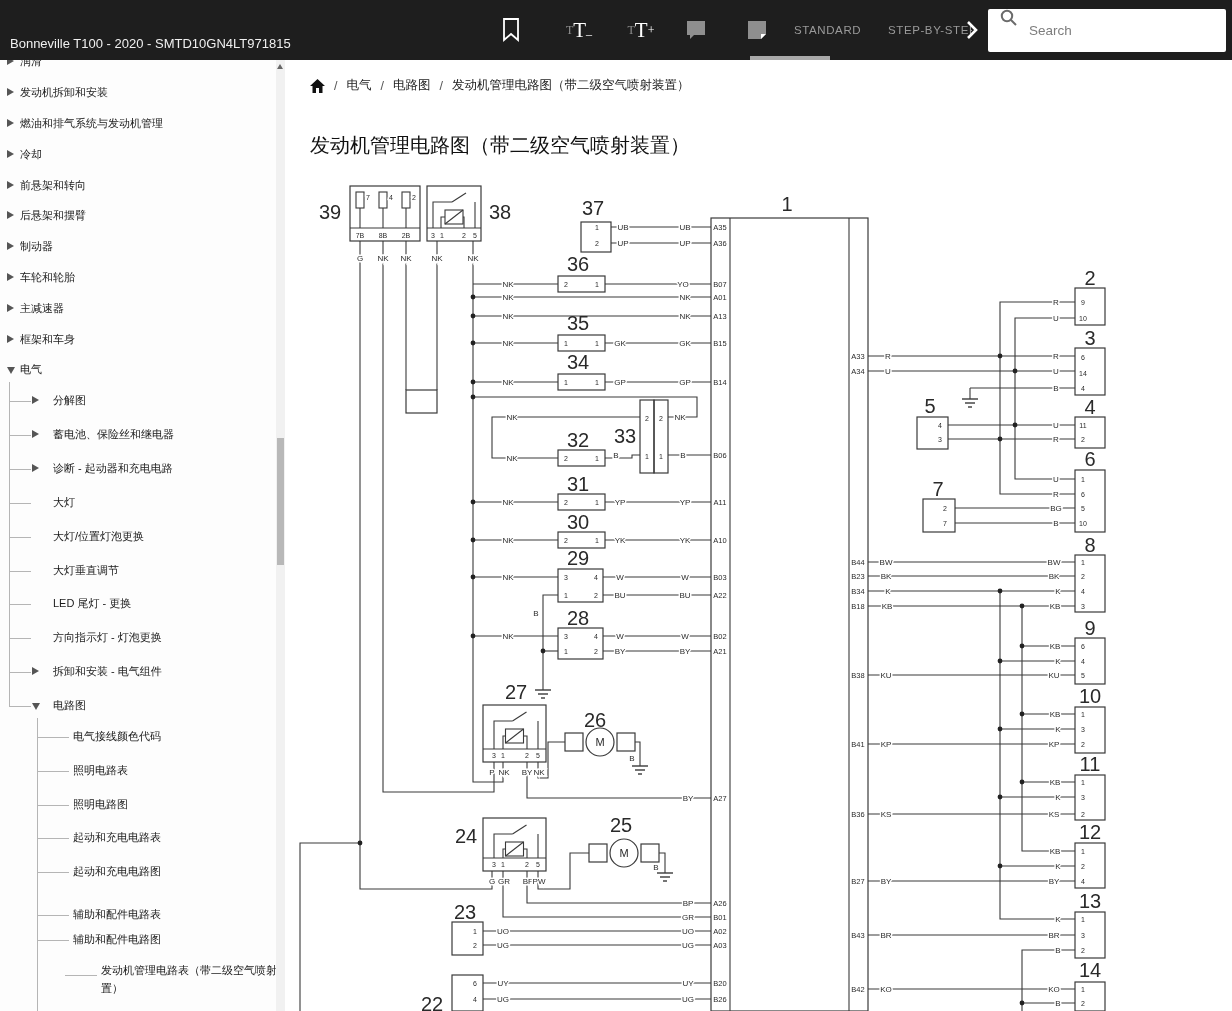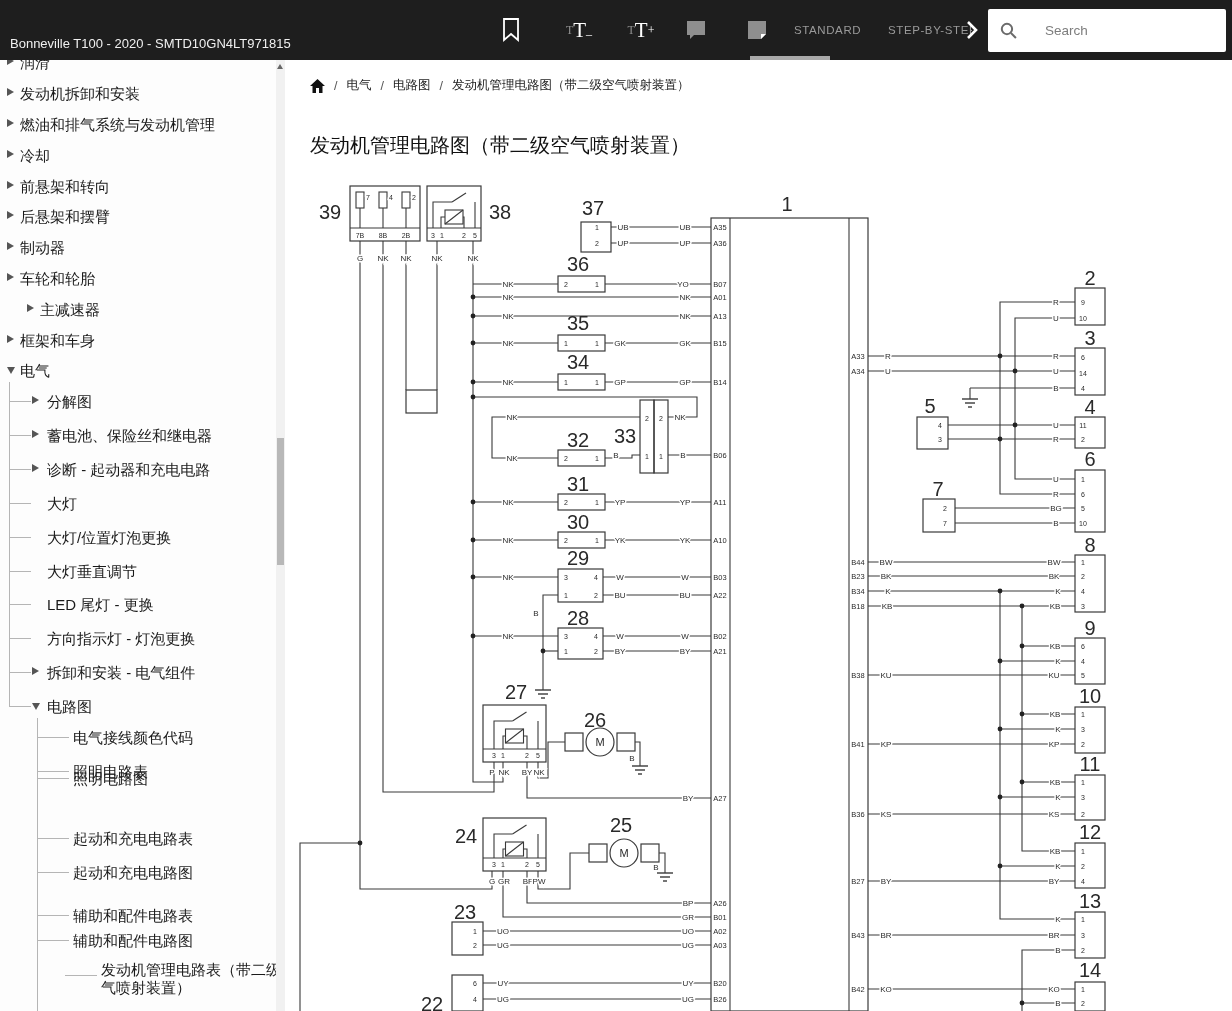--- a/index.html
+++ b/index.html
@@ -16,30 +16,30 @@
   #ic-note{left:742px;width:30px;}
   .tsz{font-family:"Liberation Serif",serif;color:#fff;}
   .tsz .sm{font-size:12px;color:#8f8f8f;}
   .tsz .bg{font-size:21px;}
   .tsz .op{font-size:12px;vertical-align:-4px;}
   .tab{position:absolute;top:0;height:60px;display:flex;align-items:center;color:#9a9a9a;font-size:11.5px;letter-spacing:.6px;cursor:pointer;white-space:nowrap;}
   #tab-standard{left:794px;}
   #tab-sbs{left:888px;max-width:84px;overflow:hidden;}
   #tab-underline{position:absolute;left:750px;bottom:0;width:80px;height:4px;background:#a9a9a9;}
   #tabs-chevron{position:absolute;left:966px;top:21px;cursor:pointer;}
-  #searchbox{position:absolute;left:988px;top:9px;width:238px;height:43px;background:#fff;border-radius:2px;display:flex;align-items:center;gap:16px;}
+  #searchbox{position:absolute;left:988px;top:9px;width:238px;height:43px;background:#fff;border-radius:2px;display:flex;}
   #searchbox svg{margin-left:12px;}
   #search-input{border:0;outline:0;font-size:13.5px;color:#333;margin-left:9px;width:180px;font-family:"Liberation Sans",sans-serif;}
   #search-input::placeholder{color:#7d7d7d;}
   
   #sidebar{position:absolute;left:0;top:60px;width:285px;height:951px;background:#fdfdfd;overflow:hidden;}
-  .sb-item{position:absolute;left:0;right:14px;height:20px;font-size:15px;color:#1a1a1a;cursor:pointer;}
+  .sb-item{position:absolute;left:0;right:14px;height:20px;font-size:11px;color:#1a1a1a;cursor:pointer;}
   .sb-item .lbl{position:absolute;top:2px;white-space:nowrap;}
   .sb-item.lvl1 .lbl{left:20px;}
-  .sb-item.lvl2 .lbl{left:47px;}
+  .sb-item.lvl2 .lbl{left:53px;}
   .sb-item.lvl3 .lbl{left:73px;}
   .sb-item.wrap{height:42px;}
   .sb-item.wrap .lbl{white-space:normal;width:198px;line-height:18px;top:-4px;}
   .sb-item::before{content:"";position:absolute;top:10px;height:1px;background:#b5b5b5;}
   .sb-item.lvl2::before{left:9px;width:22px;}
   .sb-item.lvl3::before{left:37px;width:32px;}
   .sb-item.lvl1::before{display:none;}
   .arr{position:absolute;top:5px;width:0;height:0;}
   .arr-r{border-left:7px solid #555;border-top:4.5px solid transparent;border-bottom:4.5px solid transparent;}
   .arr-d{border-top:7px solid #555;border-left:4.5px solid transparent;border-right:4.5px solid transparent;top:7px;}
@@ -136,21 +136,21 @@
           <span class="lbl">后悬架和摆臂</span>
         </div>
         <div class="sb-item lvl1" style="top: 177px;">
           <span class="arr arr-r"></span>
           <span class="lbl">制动器</span>
         </div>
         <div class="sb-item lvl1" style="top: 208px;">
           <span class="arr arr-r"></span>
           <span class="lbl">车轮和轮胎</span>
         </div>
-        <div class="sb-item lvl1" style="top: 239px; margin-left: 20px;">
+        <div class="sb-item lvl1" style="top: 239px;">
           <span class="arr arr-r"></span>
           <span class="lbl">主减速器</span>
         </div>
         <div class="sb-item lvl1" style="top: 270px;">
           <span class="arr arr-r"></span>
           <span class="lbl">框架和车身</span>
         </div>
         <div class="sb-item lvl1" style="top: 300px;">
           <span class="arr arr-d"></span>
           <span class="lbl">电气</span>
@@ -189,21 +189,21 @@
         <div class="sb-item lvl2" style="top: 636px;">
           <span class="arr arr-d"></span>
           <span class="lbl">电路图</span>
         </div>
         <div class="sb-item lvl3" style="top: 667px;">
           <span class="lbl">电气接线颜色代码</span>
         </div>
         <div class="sb-item lvl3" style="top: 701px;">
           <span class="lbl">照明电路表</span>
         </div>
-        <div class="sb-item lvl3" style="top: 708px;">
+        <div class="sb-item lvl3" style="top: 735px;">
           <span class="lbl">照明电路图</span>
         </div>
         <div class="sb-item lvl3" style="top: 768px;">
           <span class="lbl">起动和充电电路表</span>
         </div>
         <div class="sb-item lvl3" style="top: 802px;">
           <span class="lbl">起动和充电电路图</span>
         </div>
         <div class="sb-item lvl3" style="top: 845px;">
           <span class="lbl">辅助和配件电路表</span>

